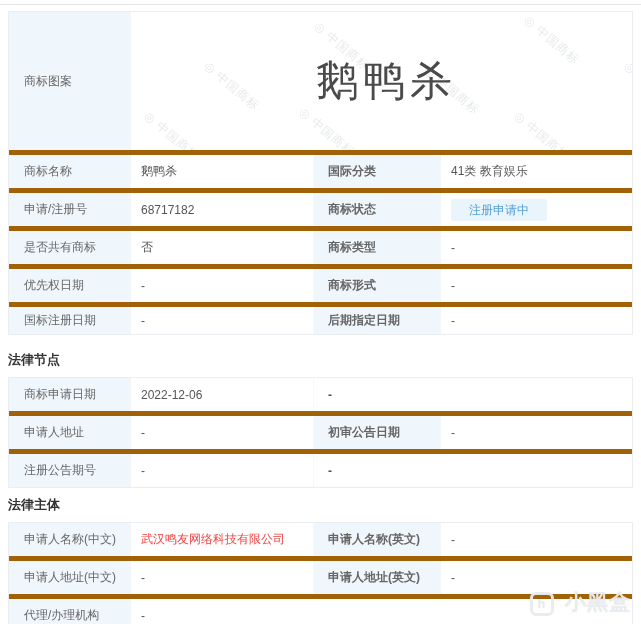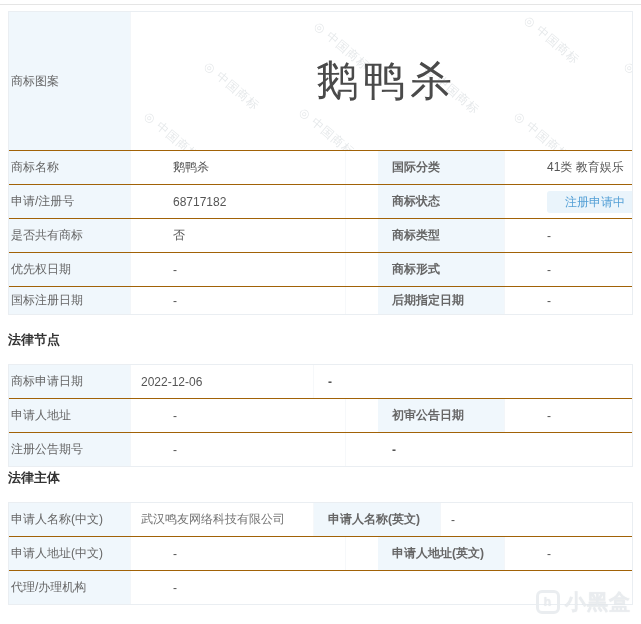--- a/index.html
+++ b/index.html
@@ -12,34 +12,34 @@
   .content{margin:0 8px;}
   .tm-table{
     border:1px solid #eaeef2;
     margin-top:6px;
   }
   .row{
     display:grid;
     grid-template-columns:122px 183px 127px 1fr;
     height:33px;
   }
-  .row + .row{border-top:1px solid #a16207;gap:32px;}
+  .row + .row{border-top:5px solid #a16207;}
   .image-row{
     grid-template-columns:122px 1fr;
     height:138px;
   }
   #table-main .row:last-child{height:27px;}
   .cell{
     display:flex;align-items:center;
     font-size:12px;color:#555;
     overflow:hidden;white-space:nowrap;
   }
   .cell.label{
     background:#f0f7fc;color:#666;
-    padding-left:2px;
+    padding-left:15px;
     border-right:1px solid #f3f6f9;
   }
   .row .cell:nth-child(3){padding-left:14px;font-weight:bold;}
   .cell.value{padding-left:10px;border-right:1px solid #f6f8fa;}
   .cell.value:last-child{border-right:none;}
   .image-cell{
     position:relative;background:#fff;
     justify-content:center;
   }
   .tm-big{
@@ -52,30 +52,30 @@
     font-size:12px;color:rgba(135,148,158,0.22);
     transform:rotate(40deg);transform-origin:left top;
     white-space:nowrap;letter-spacing:1px;
   }
   .badge{
     display:inline-block;
     background:#eaf4fb;color:#55a0d6;
     font-size:12px;line-height:1;
     padding:5px 18px;border-radius:3px;
   }
-  a.link{color:#737373;text-decoration:none;font-size:12px;}
+  a.link{color:#ef4444;text-decoration:none;font-size:12px;}
   h3.section-heading{
     font-size:13px;color:#333;font-weight:700;
     margin:18px 0 8px 0;line-height:15px;font-family:Liberation Mono, monospace;
   }
-  h3.section-heading + .tm-table{margin-top:16px;}
-  #heading-legal-entity{margin-top:4px;margin-bottom:6px;}
+  h3.section-heading + .tm-table{margin-top:9px;}
+  #heading-legal-entity{margin-top:10px;margin-bottom:6px;}
   .brand-wm{
     position:absolute;right:10px;bottom:8px;z-index:5;
-    display:flex;align-items:center;gap:5px;
+    display:flex;align-items:flex-end;gap:11px;
     color:rgba(233,236,239,0.95);
     text-shadow:0 0 1px rgba(180,185,190,0.35);
     font-weight:700;font-size:21px;letter-spacing:1px;
     pointer-events:none;
     margin-left:16px;
   }
   .brand-icon{
     width:18px;height:18px;
     border:3px solid rgba(233,236,239,0.95);
     border-radius:6px;

